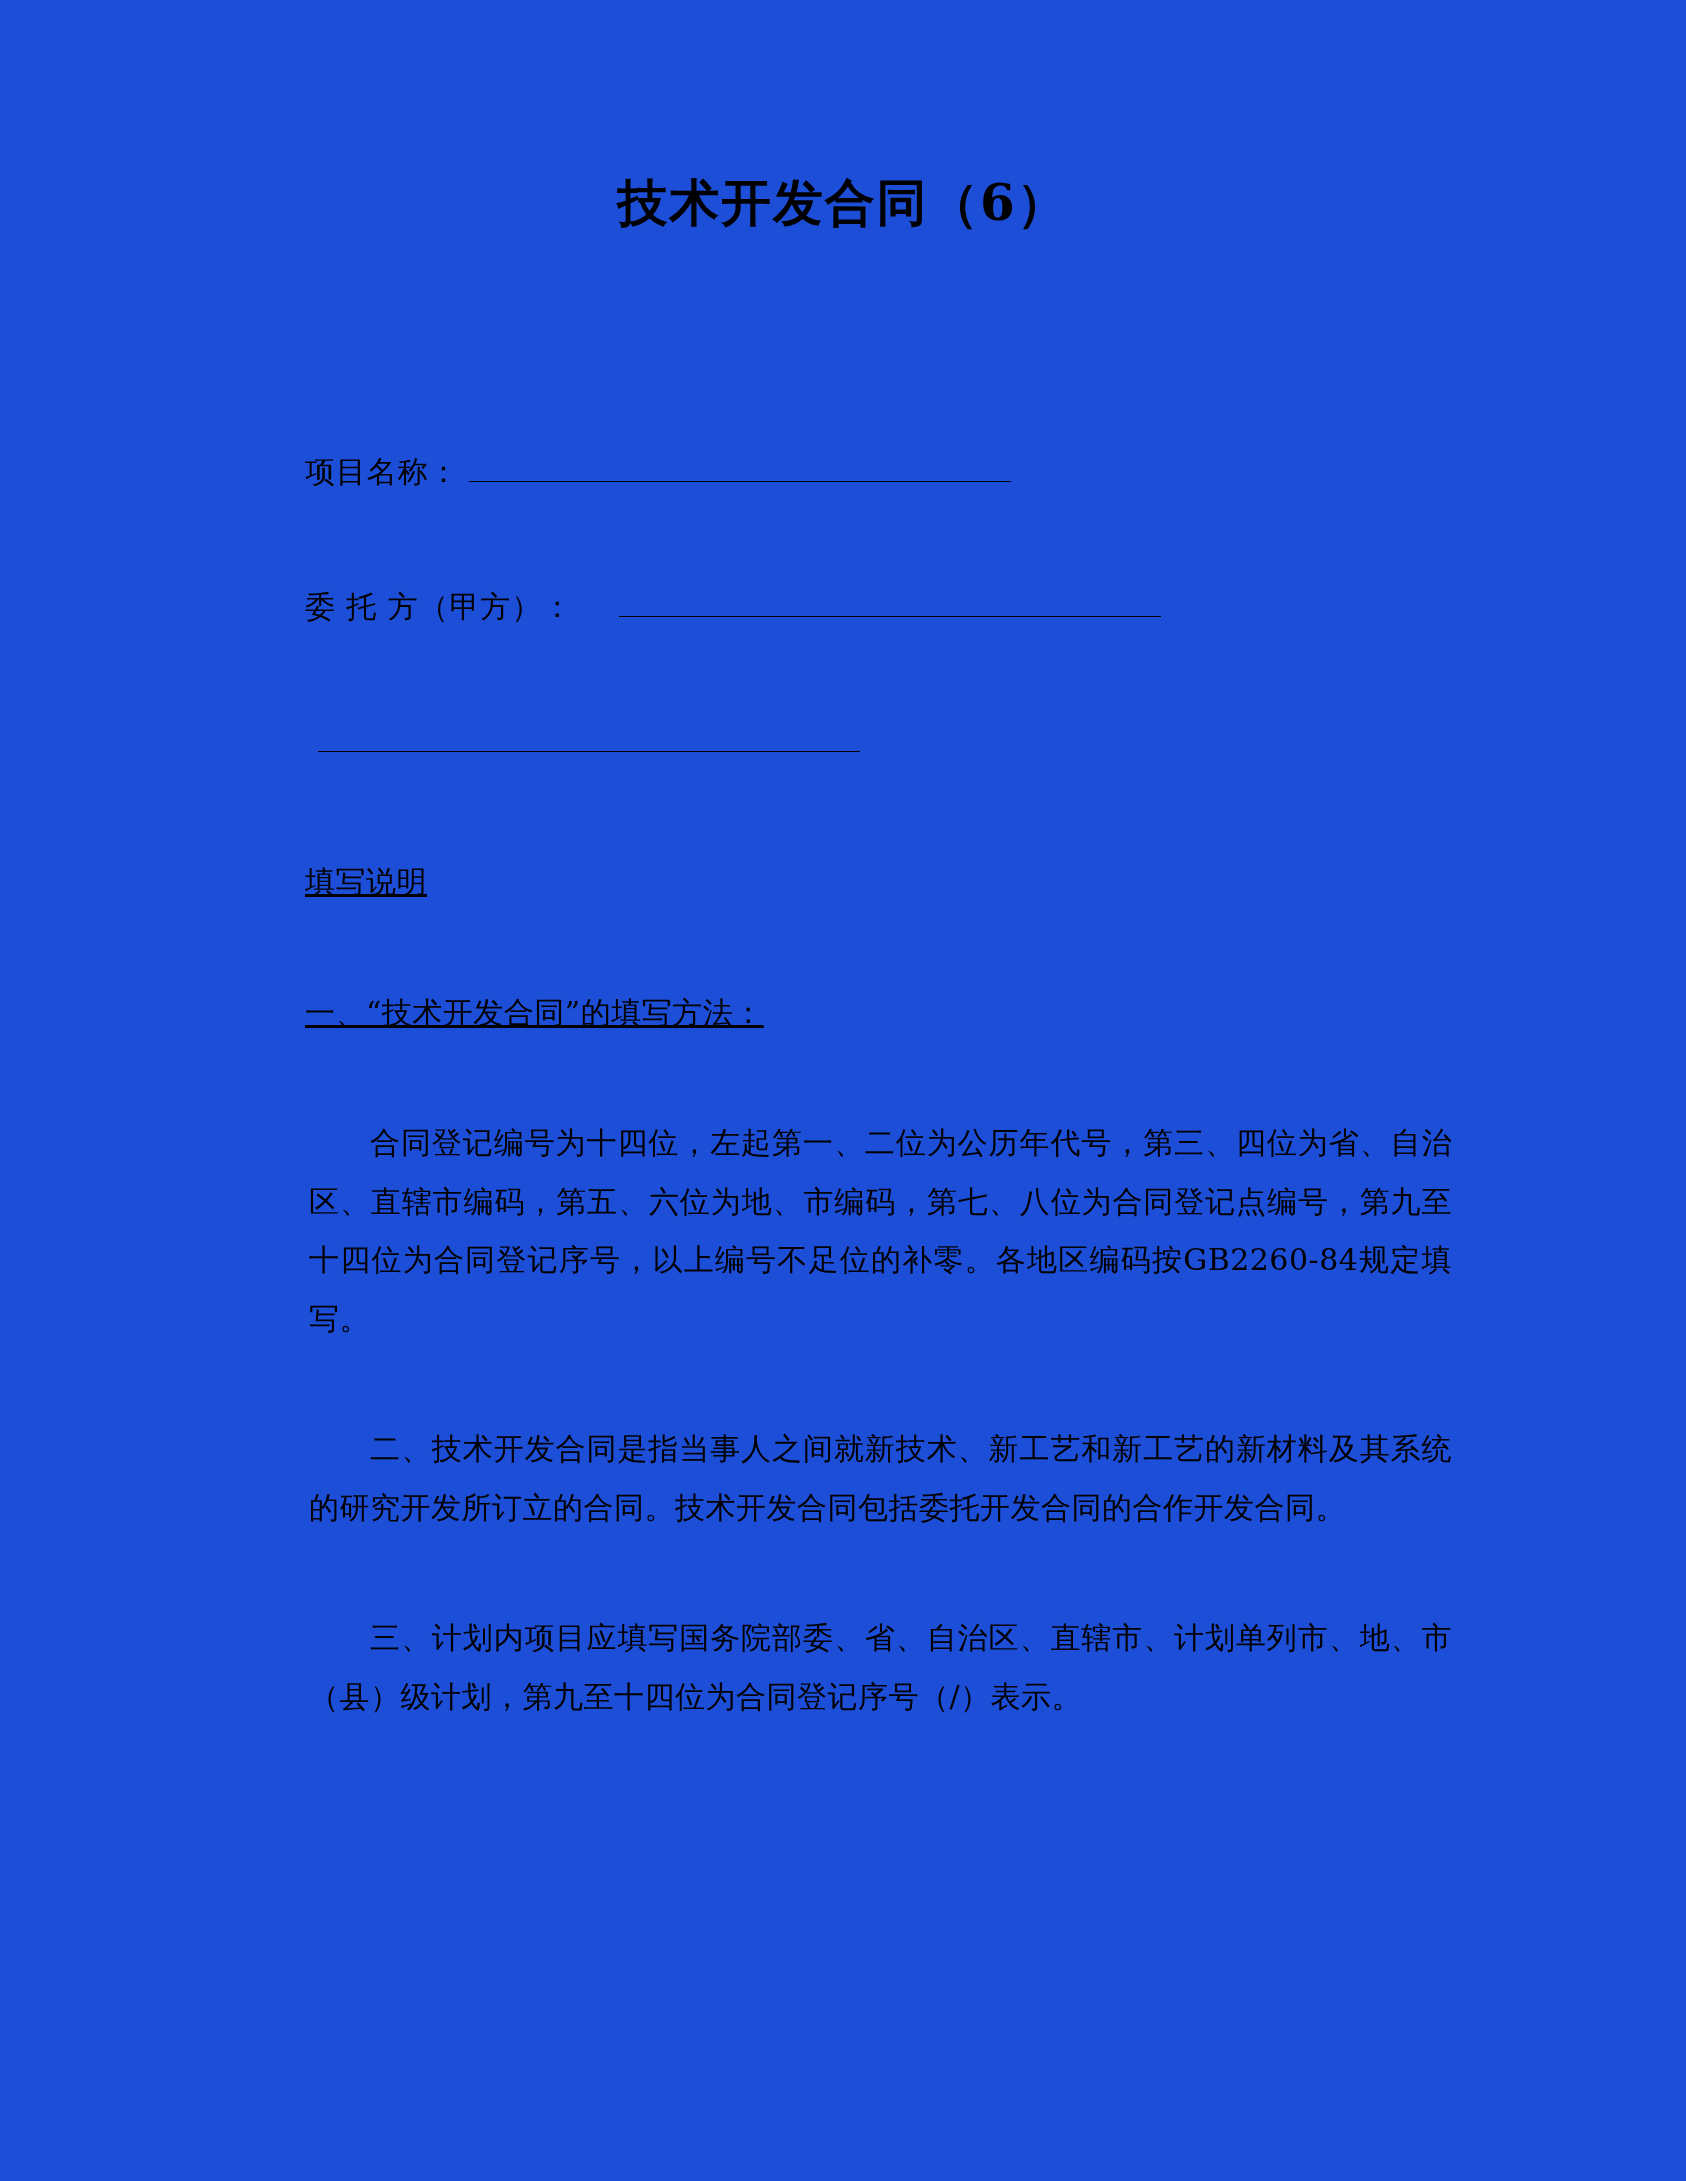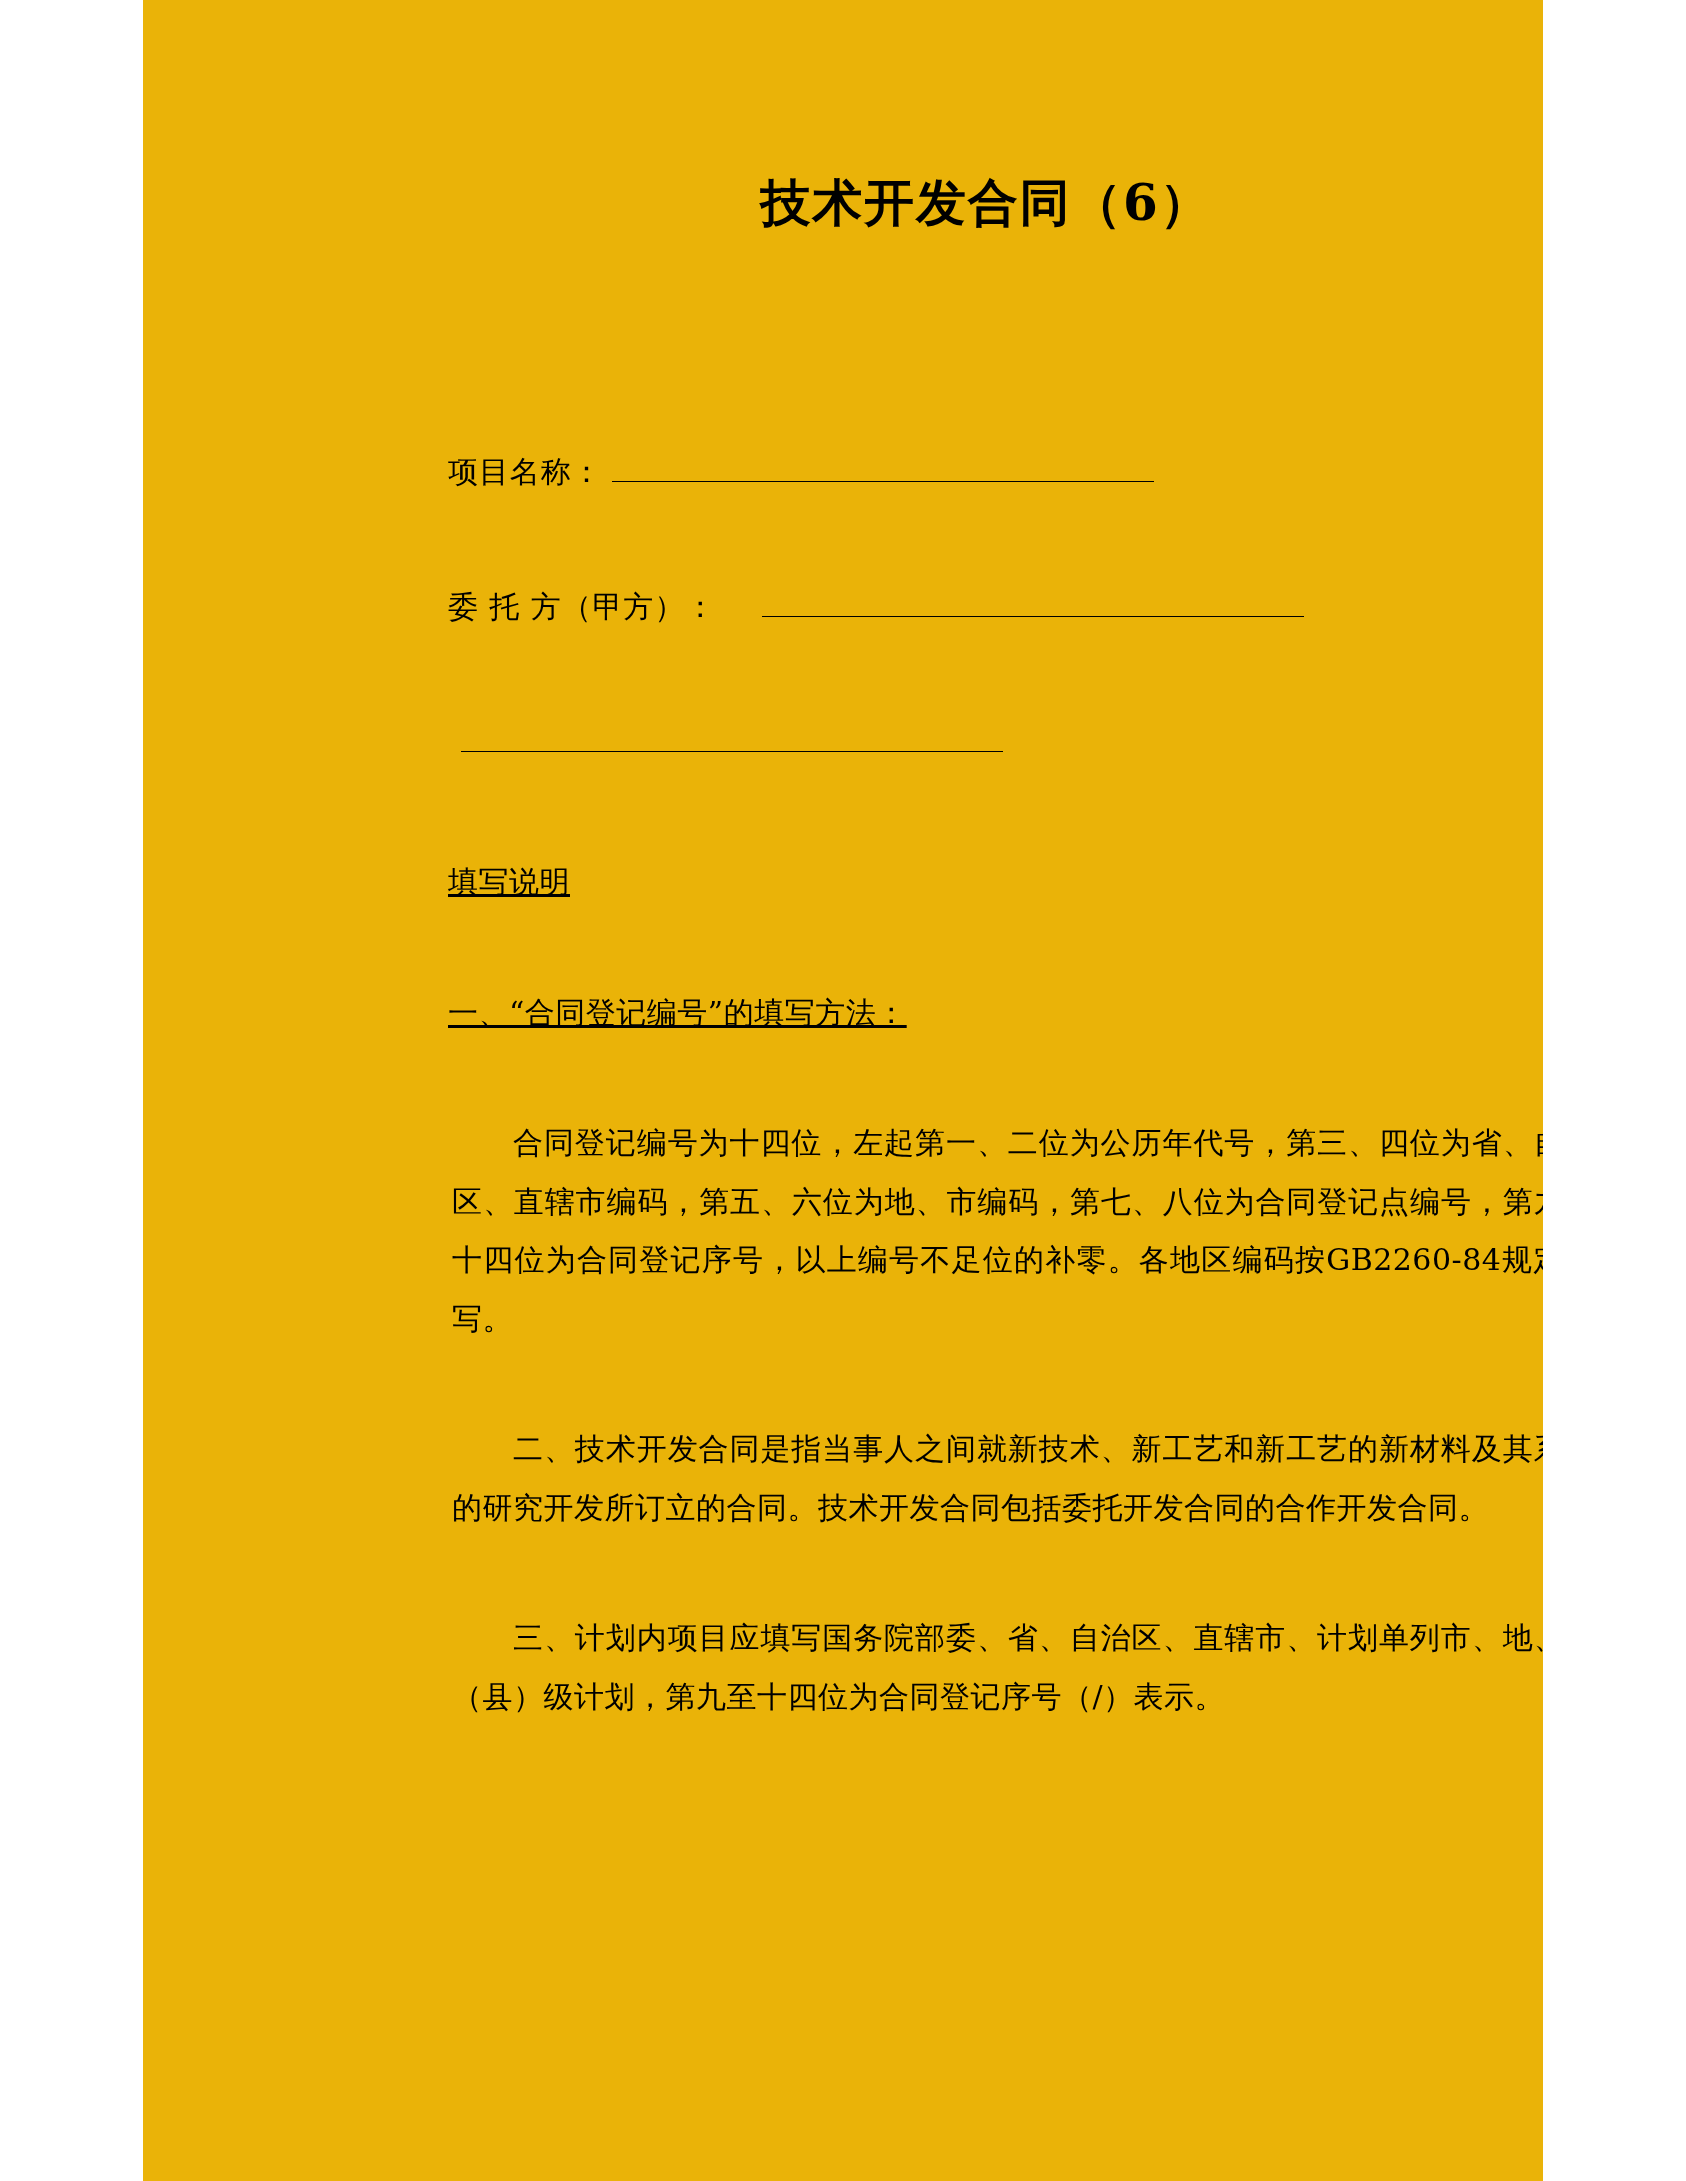--- a/index.html
+++ b/index.html
@@ -5,24 +5,24 @@
   html, body {
     margin: 0;
     padding: 0;
     background: #ffffff;
   }
   body {
     font-family: "DejaVu Serif", "Liberation Serif", serif;
     color: #000000;
   }
   .page {
-    width: 1400px;
+    width: 1686px;
     height: 2182px;
     box-sizing: border-box;
-    background: #eab308;
+    background: #1d4ed8;
     position: relative;
     margin: 0 auto;
     overflow: hidden;
   }
   .content {
     position: absolute;
     left: 0;
     top: 0;
     width: 1686px;
     padding: 0;
@@ -107,21 +107,21 @@
       <div class="field-row">
         <span class="field-blank blank-c"></span>
       </div>
 
     </div>
 
     <div class="body-text">
 
       <p class="para section-head">填写说明</p>
 
-      <p class="para">一、“合同登记编号”的填写方法：</p>
+      <p class="para">一、“技术开发合同”的填写方法：</p>
 
       <p class="para-indent">合同登记编号为十四位，左起第一、二位为公历年代号，第三、四位为省、自治区、直辖市编码，第五、六位为地、市编码，第七、八位为合同登记点编号，第九至十四位为合同登记序号，以上编号不足位的补零。各地区编码按GB2260-84规定填写。</p>
 
       <p class="para-indent">二、技术开发合同是指当事人之间就新技术、新工艺和新工艺的新材料及其系统的研究开发所订立的合同。技术开发合同包括委托开发合同的合作开发合同。</p>
 
       <p class="para-indent">三、计划内项目应填写国务院部委、省、自治区、直辖市、计划单列市、地、市（县）级计划，第九至十四位为合同登记序号（/）表示。</p>
 
 
     </div>
 

